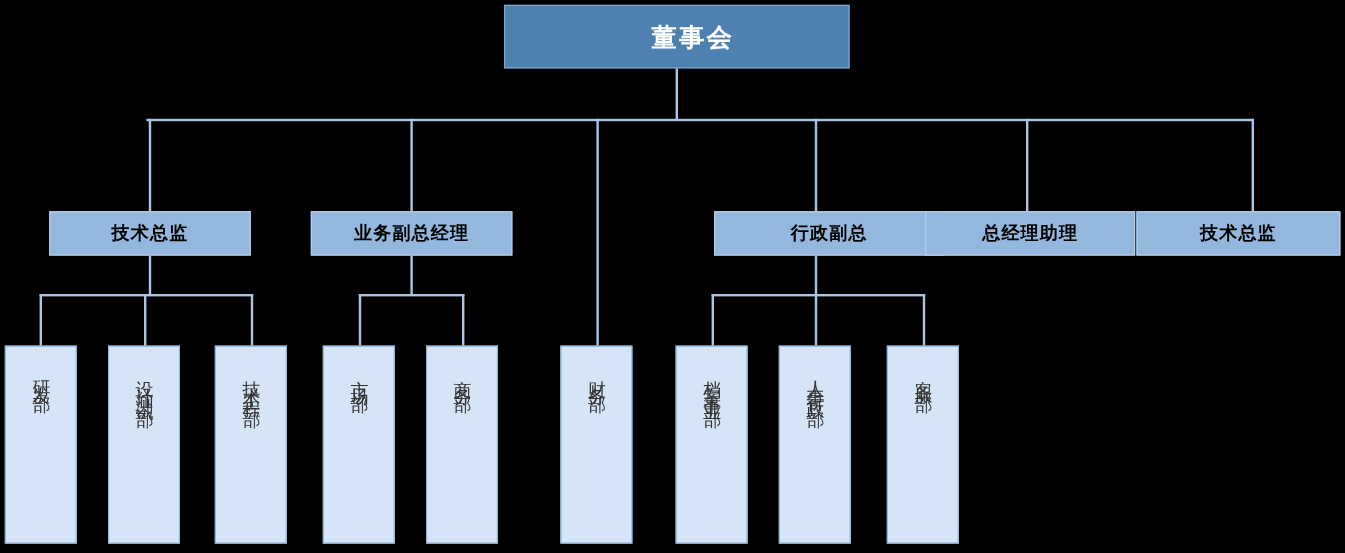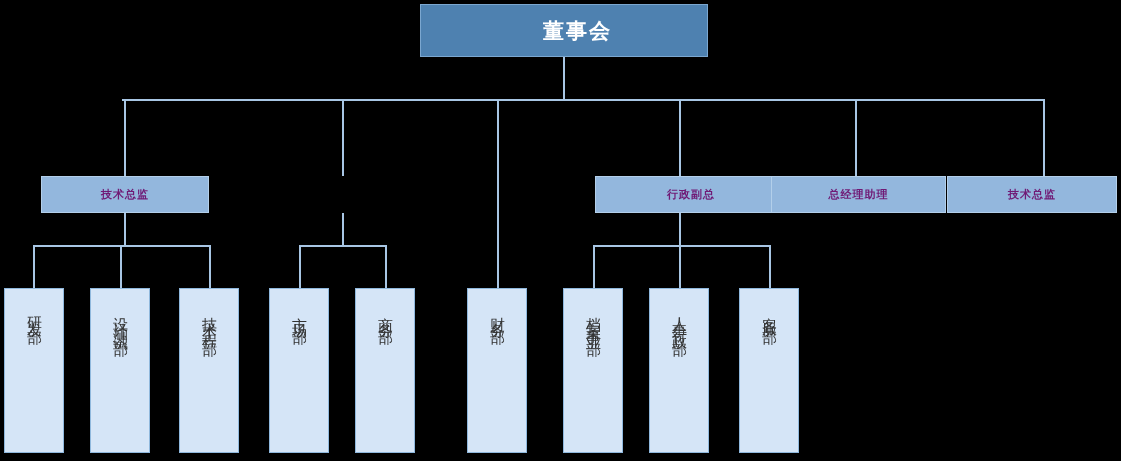--- a/index.html
+++ b/index.html
@@ -31,23 +31,23 @@
     color: #ffffff;
     font-weight: bold;
     font-size: 21px;
     letter-spacing: 2px;
     padding-left: 27px;
   }
   
   .node-l2 {
     background: #93b7dd;
     border: 1px solid #b3cfea;
-    color: #701a75;
+    color: #000000;
     font-weight: bold;
-    font-size: 11px;
+    font-size: 15px;
     letter-spacing: 1px;
   }
   
   .node-leaf {
     background: #d5e5f7;
     border: 1px solid #8fb8dd;
     color: #333333;
     font-weight: normal;
     font-size: 15px;
     align-items: flex-start;
@@ -86,20 +86,23 @@
   <div class="conn conn-v" style="left:679px; top:99px; height:77px;"></div>
   <div class="conn conn-v" style="left:855px; top:99px; height:77px;"></div>
   <div class="conn conn-v" style="left:1043px; top:99px; height:77px;"></div>
 
   <div class="conn conn-v" style="left:497px; top:99px; height:189px;"></div>
 
   <div class="node node-l2" style="left:41px; top:176px; width:168px; height:37px;">
     <span>技术总监</span>
   </div>
 
+  <div class="node node-l2" style="left:259px; top:176px; width:168px; height:37px;">
+    <span>业务副总经理</span>
+  </div>
 
   <div class="node node-l2" style="left:595px; top:176px; width:192px; height:37px;">
     <span>行政副总</span>
   </div>
 
   <div class="node node-l2" style="left:771px; top:176px; width:175px; height:37px;">
     <span>总经理助理</span>
   </div>
 
   <div class="node node-l2" style="left:947px; top:176px; width:170px; height:37px;">

